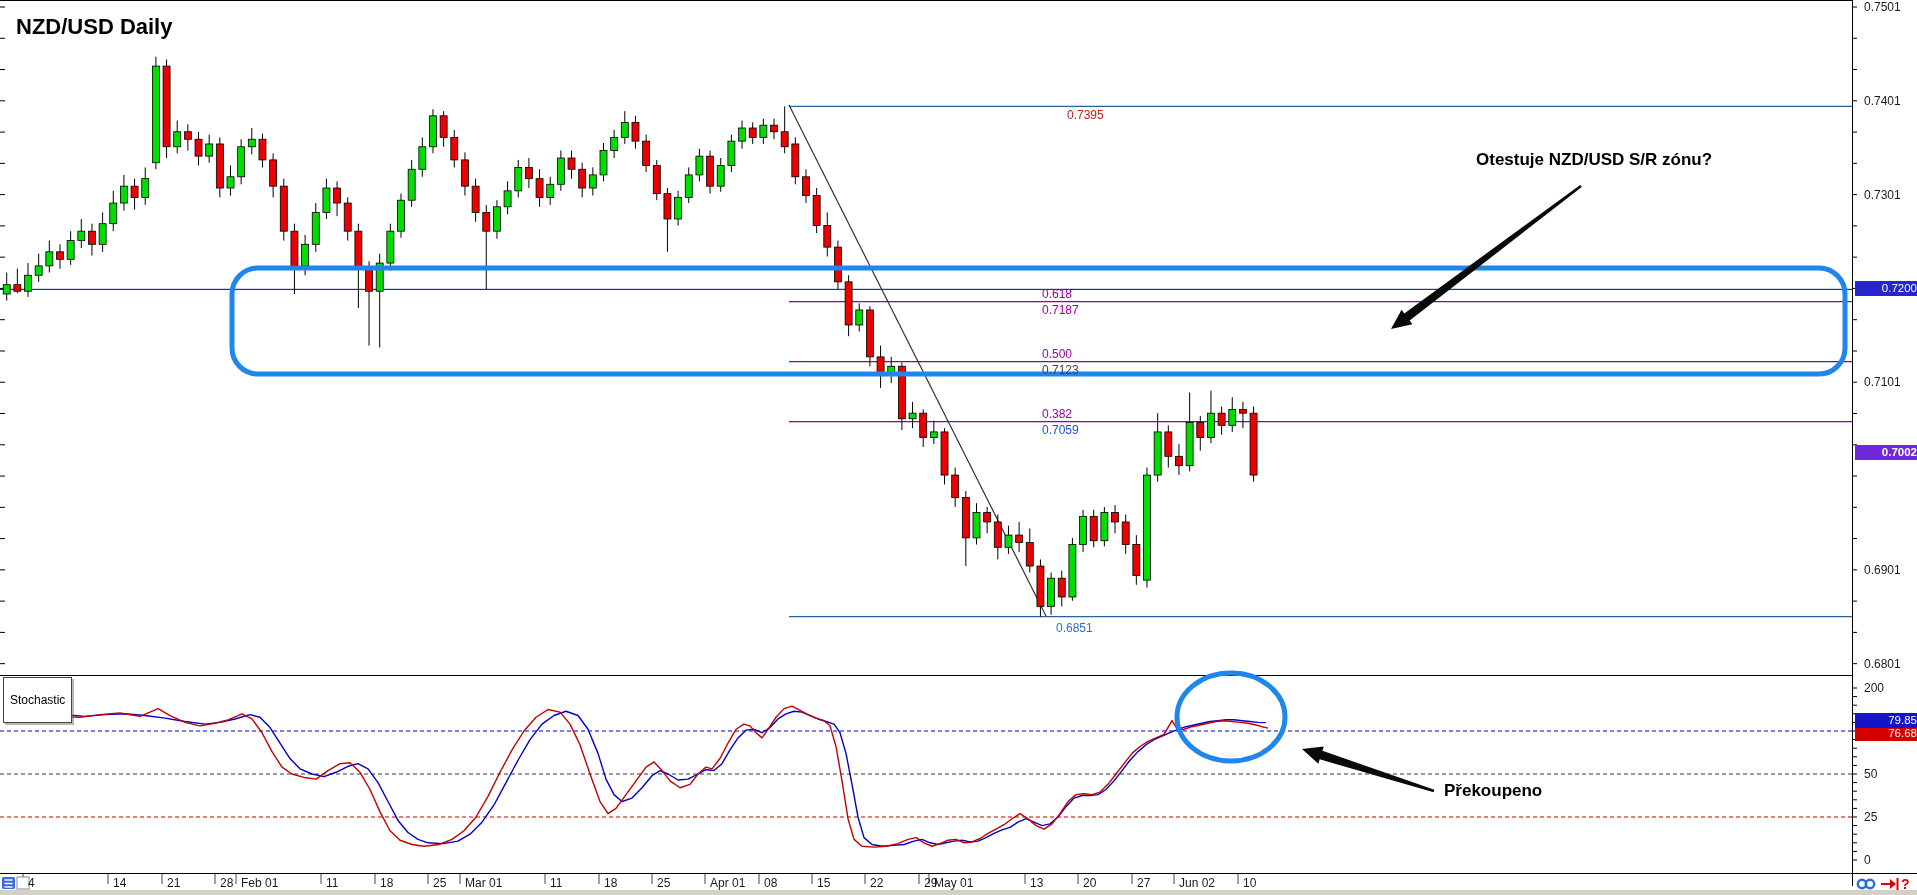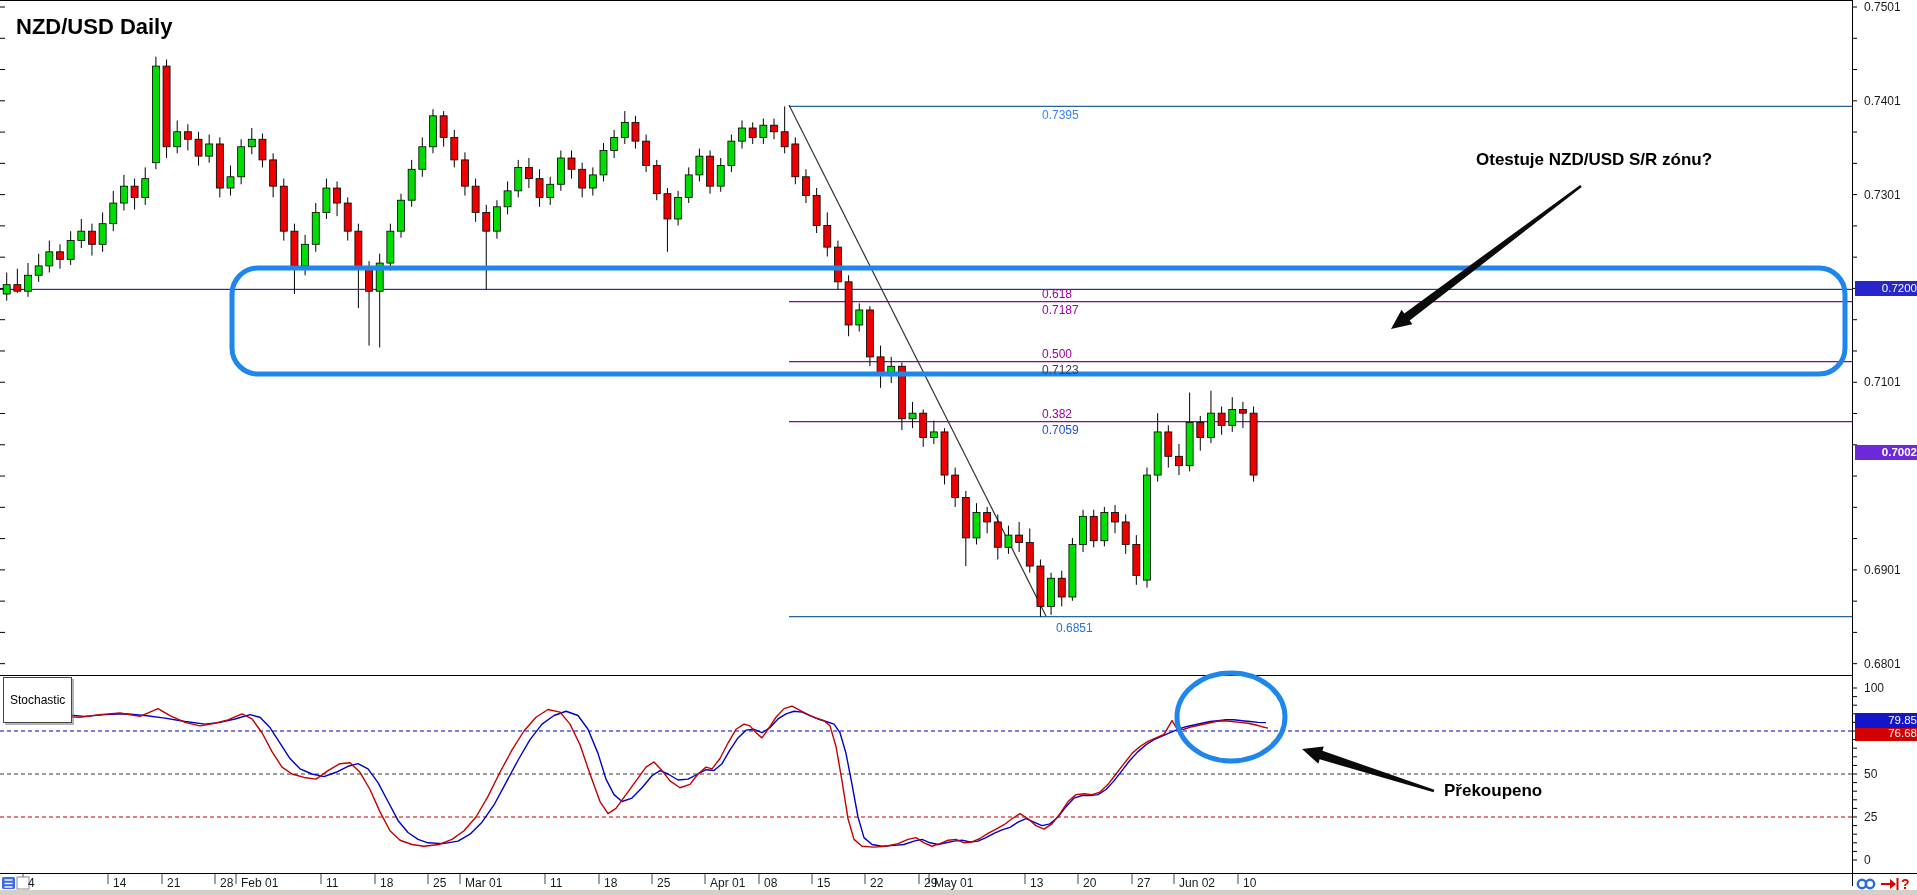--- a/index.html
+++ b/index.html
@@ -392,21 +392,21 @@
 
   <div id="price-labels">
       <div class="axis-lbl" style="top: 0px;">0.7501</div>
       <div class="axis-lbl" style="top: 93.8px;">0.7401</div>
       <div class="axis-lbl" style="top: 187.6px;">0.7301</div>
       <div class="axis-lbl" style="top: 375.2px;">0.7101</div>
       <div class="axis-lbl" style="top: 562.8px;">0.6901</div>
       <div class="axis-lbl" style="top: 656.6px;">0.6801</div>
     </div>
   <div id="stoch-labels">
-      <div class="axis-lbl" style="top: 681px;">100</div>
+      <div class="axis-lbl" style="top: 681px;">200</div>
       <div class="axis-lbl" style="top: 767px;">50</div>
       <div class="axis-lbl" style="top: 810px;">25</div>
       <div class="axis-lbl" style="top: 853px;">0</div>
     </div>
   <div id="date-labels">
       <div class="date-lbl" style="left: 28px;">4</div>
       <div class="date-lbl" style="left: 113px;">14</div>
       <div class="date-lbl" style="left: 167px;">21</div>
       <div class="date-lbl" style="left: 220px;">28</div>
       <div class="date-lbl" style="left: 241px;">Feb 01</div>
@@ -423,21 +423,21 @@
       <div class="date-lbl" style="left: 870px;">22</div>
       <div class="date-lbl" style="left: 924px;">29</div>
       <div class="date-lbl" style="left: 934px;">May 01</div>
       <div class="date-lbl" style="left: 1030px;">13</div>
       <div class="date-lbl" style="left: 1083px;">20</div>
       <div class="date-lbl" style="left: 1137px;">27</div>
       <div class="date-lbl" style="left: 1179px;">Jun 02</div>
       <div class="date-lbl" style="left: 1243px;">10</div>
     </div>
   <div id="fib-labels">
-      <div class="fib-price" style="top: 108.428px; color: #3b82f6;">0.7395</div>
+      <div class="fib-price" style="top: 108.428px; color: #b91c1c; margin-left: 25px;">0.7395</div>
       <div class="fib-price" style="top: 620.7px; left: 1056px; color: rgb(43, 111, 212);">0.6851</div>
       <div class="fib-ratio" style="top: 286.532px; color: rgb(160, 0, 160);">0.618</div>
       <div class="fib-price" style="top: 302.532px; color: rgb(160, 0, 160);">0.7187</div>
       <div class="fib-ratio" style="top: 346.564px; color: rgb(160, 0, 160);">0.500</div>
       <div class="fib-price" style="top: 362.564px; color: #404040;">0.7123</div>
       <div class="fib-ratio" style="top: 406.596px; color: rgb(160, 0, 160);">0.382</div>
       <div class="fib-price" style="top: 422.596px; color: #1d4ed8;">0.7059</div>
     </div>
 
   <div id="badge-hline" class="badge" style="top: 281.338px; background: rgb(38, 38, 204);">0.7200</div>

